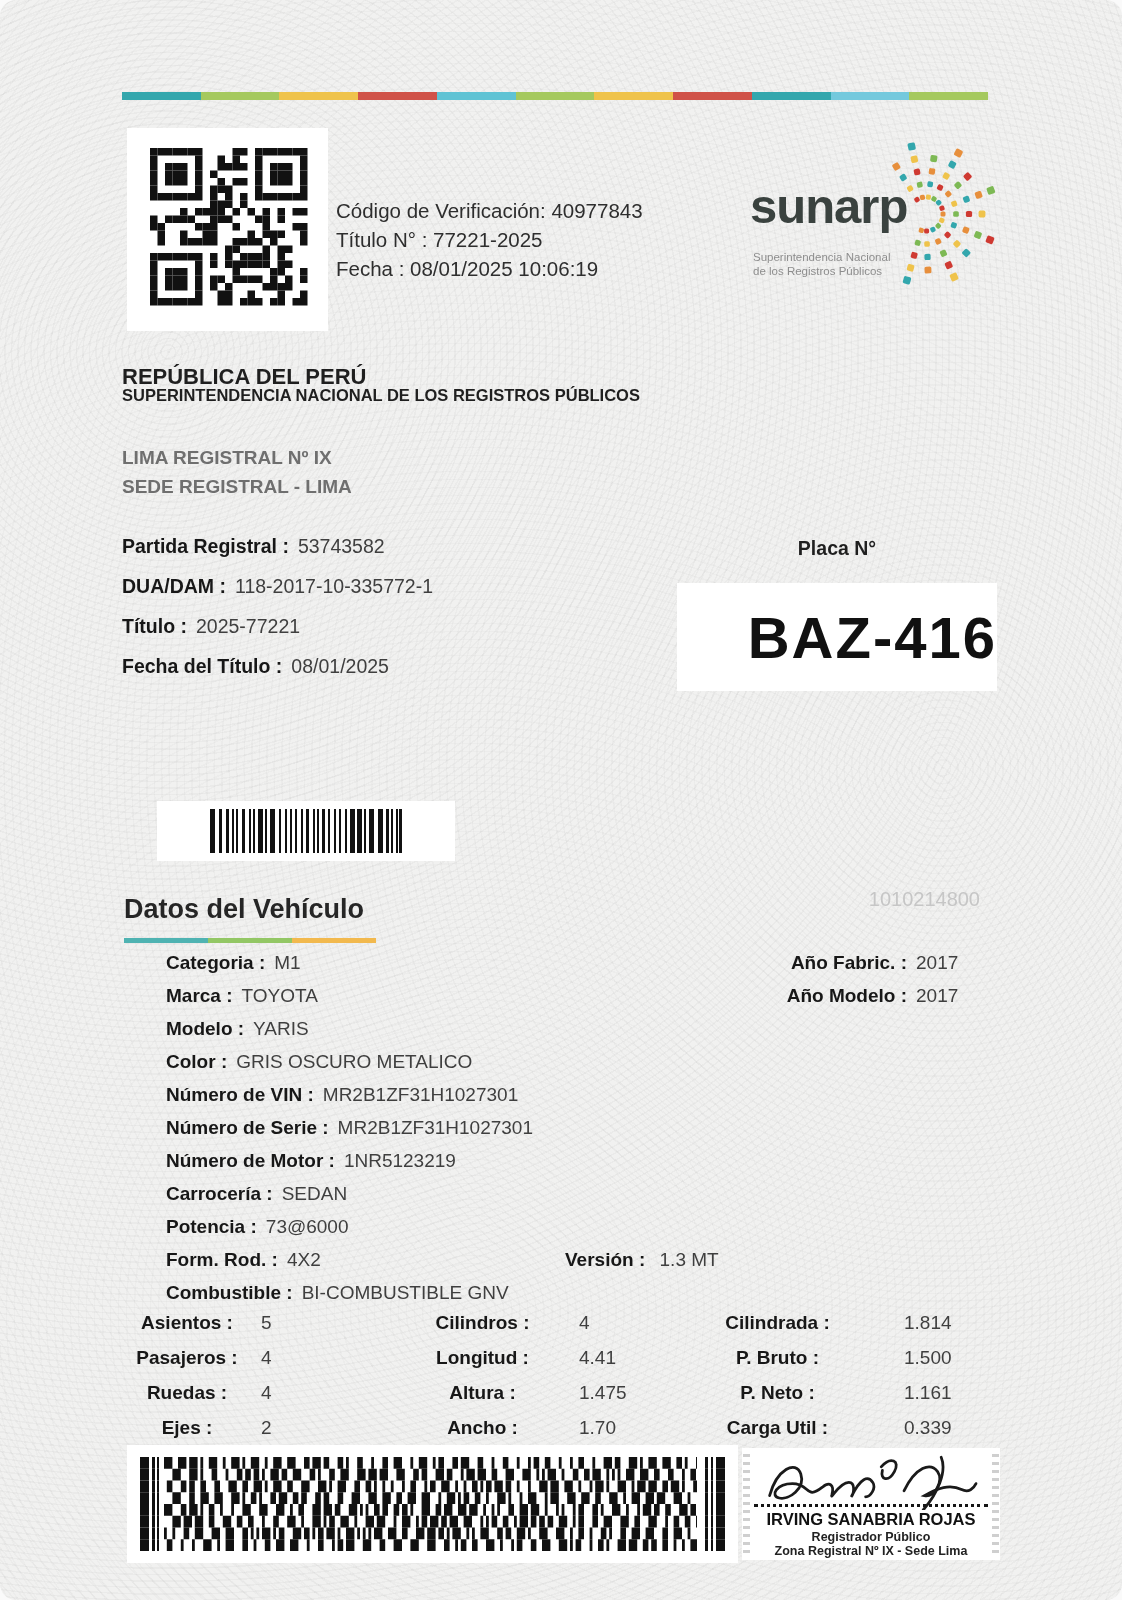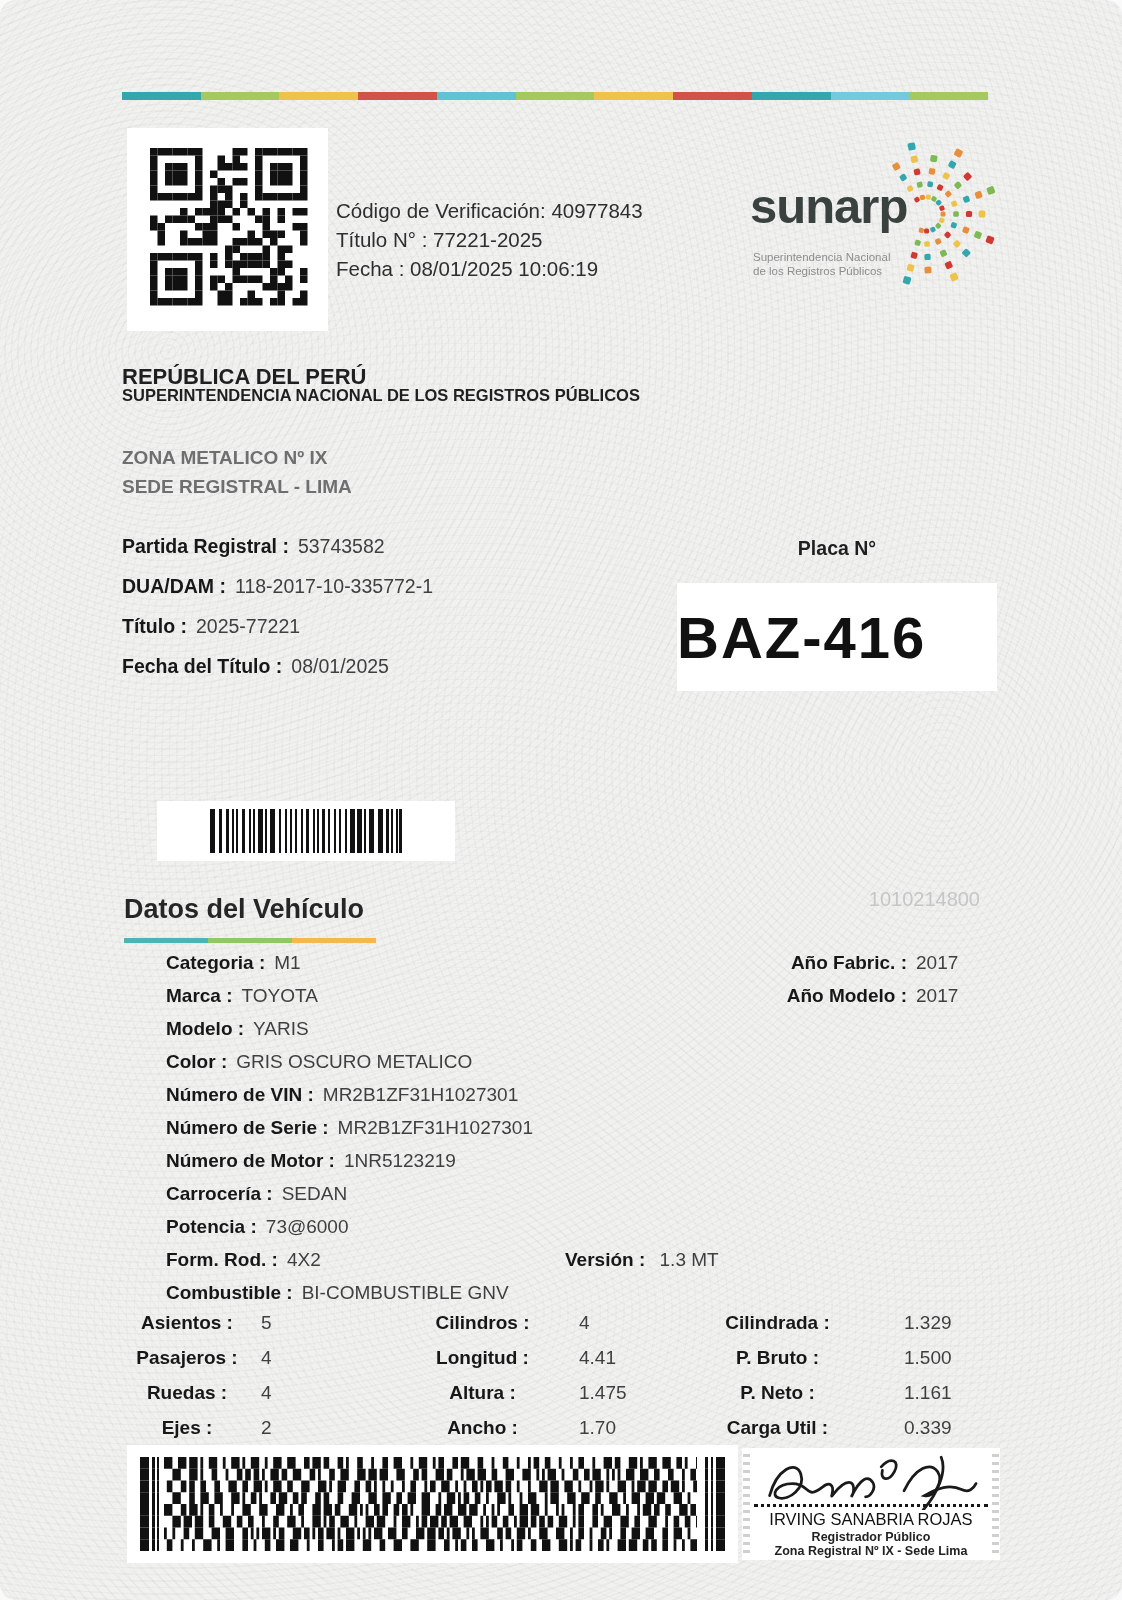--- a/index.html
+++ b/index.html
@@ -30,21 +30,21 @@
   .t-doc{left:122px;top:410px;font-size:24px;font-weight:bold;}
   .t-zone{left:122px;top:447px;font-size:19px;font-weight:bold;color:#6f6f6f;}
   .t-sede{left:122px;top:476px;font-size:19px;font-weight:bold;color:#6f6f6f;}
   
   .registry{left:122px;top:535px;font-size:19.5px;}
   .registry .lvrow{margin-bottom:17px;}
   .lvrow{white-space:nowrap;}
   .lbl{font-weight:bold;color:#171717;text-align:right;}
   .val{color:#3f3f3f;margin-left:9px;}
   .plate-label{left:677px;top:537px;width:320px;text-align:center;font-size:19.5px;font-weight:bold;}
-  .plate-box{left:677px;top:583px;width:320px;height:108px;background:#fff;display:flex;align-items:center;justify-content:flex-start;}
+  .plate-box{left:677px;top:583px;width:320px;height:108px;background:#fff;display:flex;align-items:center;justify-content:flex-end;}
   .plate-number{font-size:58px;font-weight:bold;letter-spacing:2px;color:#111;}
   
   .bc1-box{left:157px;top:801px;width:298px;height:60px;background:#fff;}
   .bc1-box svg{position:absolute;left:53px;top:8px;}
   
   .sec-title{left:124px;top:894px;font-size:27px;font-weight:bold;color:#262626;}
   .sec-underline{left:124px;top:938px;width:252px;height:4.5px;display:flex;}
   .sec-underline div{flex:1;}
   .watermark{right:142px;top:888px;font-size:20px;color:#c6c6c6;}
   
@@ -63,21 +63,21 @@
   .spec3{left:660px;top:1305px;--lw:235px;}
   
   .bc2-box{left:127px;top:1445px;width:611px;height:118px;background:#fff;}
   .bc2-box svg{position:absolute;left:13px;top:12px;}
   .sig-box{left:742px;top:1448px;width:258px;height:112px;background:#fff;text-align:center;}
   .sig-edge{position:absolute;top:6px;bottom:6px;width:7px;
     background:repeating-linear-gradient(180deg,#cfcfcf 0 3px,transparent 3px 8px);}
   .sig-edge.l{left:1px;} .sig-edge.r{right:1px;}
   .sig-svg{position:absolute;left:18px;top:2px;}
   .sig-line{position:absolute;left:12px;right:12px;top:56px;border-top:3px dotted #151515;}
-  .sig-name{position:absolute;left:0;right:0;top:62px;font-size:16.5px;font-weight:normal;color:#111;}
+  .sig-name{position:absolute;left:0;right:0;top:62px;font-size:16.5px;font-weight:bold;color:#111;}
   .sig-title{position:absolute;left:0;right:0;top:82px;font-size:12.5px;font-weight:bold;color:#222;}
   .sig-zone{position:absolute;left:0;right:0;top:96px;font-size:12.5px;font-weight:bold;color:#222;}
 </style>
 </head>
 <body>
 
 <div class="page">
 
   <div class="abs stripe">
       <div style="background: rgb(51, 167, 173);"></div>
@@ -388,21 +388,21 @@
       <rect x="40.55437181534006" y="136.56588631306934" width="6.8" height="6.8" rx="1.6" transform="rotate(88 43.95437181534006 139.96588631306935)" fill="#e78f3c"></rect>
       <rect x="34.81416495111102" y="97.84144883095142" width="5" height="5" rx="1.6" transform="rotate(106 37.31416495111102 100.34144883095142)" fill="#e78f3c"></rect>
       <rect x="30.93087932549003" y="110.03785087814957" width="5.6" height="5.6" rx="1.6" transform="rotate(106 33.73087932549003 112.83785087814957)" fill="#7db954"></rect>
       <rect x="27.04759369986904" y="122.23425292534772" width="6.2" height="6.2" rx="1.6" transform="rotate(106 30.14759369986904 125.33425292534771)" fill="#cf3a32"></rect>
       <rect x="23.164308074248055" y="134.43065497254585" width="6.8" height="6.8" rx="1.6" transform="rotate(106 26.564308074248054 137.83065497254586)" fill="#efc34b"></rect>
       <rect x="19.281022448627066" y="146.62705701974403" width="7.4" height="7.4" rx="1.6" transform="rotate(106 22.981022448627066 150.32705701974402)" fill="#33a7ad"></rect>
     </svg>
 
   <div class="abs t-country">REPÚBLICA DEL PERÚ</div>
   <div class="abs t-inst">SUPERINTENDENCIA NACIONAL DE LOS REGISTROS PÚBLICOS</div>
-  <div class="abs t-zone">ZONA METALICO Nº IX</div>
+  <div class="abs t-zone">LIMA REGISTRAL Nº IX</div>
   <div class="abs t-sede">SEDE REGISTRAL - LIMA</div>
 
   <div class="abs registry">
       <div class="lvrow"><span class="lbl">Partida Registral :</span><span class="val">53743582</span></div>
       <div class="lvrow"><span class="lbl">DUA/DAM :</span><span class="val">118-2017-10-335772-1</span></div>
       <div class="lvrow"><span class="lbl">Título :</span><span class="val">2025-77221</span></div>
       <div class="lvrow"><span class="lbl">Fecha del Título :</span><span class="val">08/01/2025</span></div>
     </div>
 
   <div class="abs plate-label">Placa N°</div>
@@ -516,21 +516,21 @@
         <span class="val">1.475</span>
       </div>
       <div class="lvrow">
         <span class="lbl">Ancho :</span>
         <span class="val">1.70</span>
       </div>
     </div>
   <div class="abs spec spec3">
       <div class="lvrow">
         <span class="lbl">Cilindrada :</span>
-        <span class="val">1.329</span>
+        <span class="val">1.814</span>
       </div>
       <div class="lvrow">
         <span class="lbl">P. Bruto :</span>
         <span class="val">1.500</span>
       </div>
       <div class="lvrow">
         <span class="lbl">P. Neto :</span>
         <span class="val">1.161</span>
       </div>
       <div class="lvrow">

